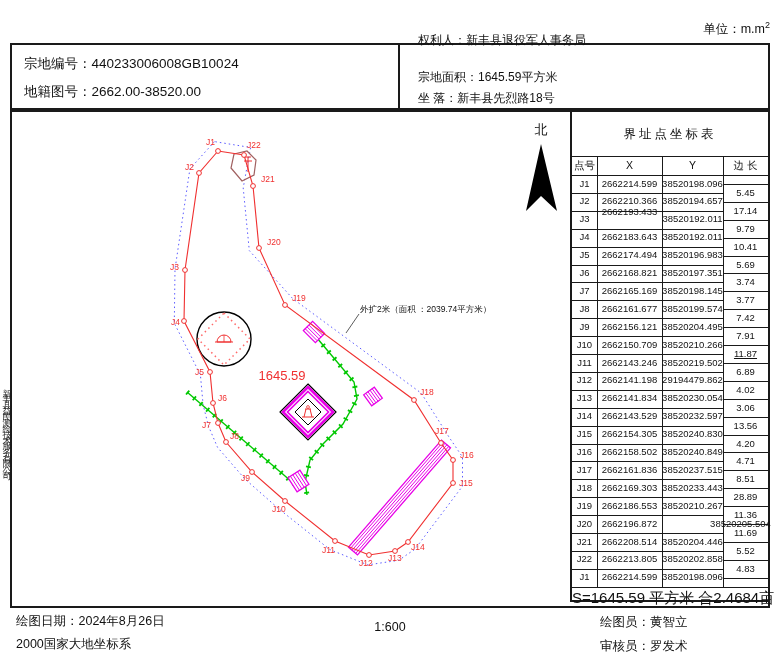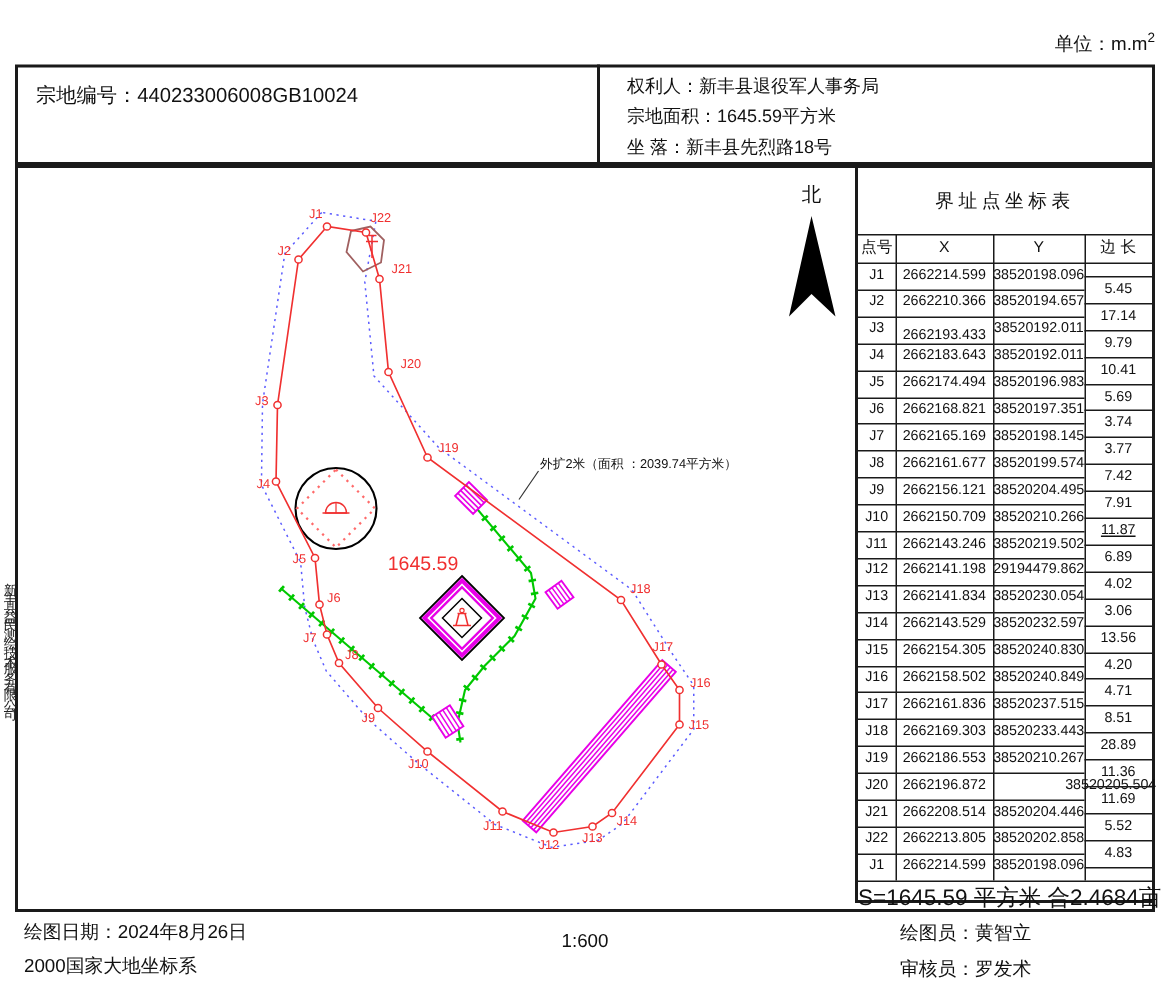--- a/index.html
+++ b/index.html
@@ -39,21 +39,22 @@
 <body>
 
 <div class="sheet">
 
 
   <div class="abs unit"><span>单位：m.m</span><sup>2</sup></div>
 
   <div class="abs hdr-box"></div>
   <div class="abs hdr-div"></div>
   <div class="abs hdr-left1">宗地编号：440233006008GB10024</div>
-  <div class="abs hdr-r" style="top:49px;">权利人：新丰县退役军人事务局</div>
+  <div class="abs hdr-left2">地籍图号：2662.00-38520.00</div>
+  <div class="abs hdr-r" style="top:32px;">权利人：新丰县退役军人事务局</div>
   <div class="abs hdr-r" style="top:69px;">宗地面积：1645.59平方米</div>
   <div class="abs hdr-r" style="top:90px;">坐  落：新丰县先烈路18号</div>
 
   <div class="abs main-box"></div>
 
   <svg class="abs map-svg" id="mapSvg" width="560" height="498" viewBox="0 0 560 498">
       <polygon points="204.5,31.6 179.9,58.9 165.0,159.2 164.3,213.2 190.4,264.8 193.1,294.7 198.5,316.2 207.5,337.3 234.9,369.0 268.6,398.7 319.9,439.6 357.8,454.9 388.7,450.3 404.9,439.2 452.5,376.2 452.5,347.0 439.3,327.5 411.3,283.2 282.8,188.7 239.3,140.6 233.2,77.9 240.6,37.5" fill="none" stroke="#5b5bff" stroke-width="1" stroke-dasharray="1.5 3"></polygon>
       <polyline points="177.0,282.0 289.0,378.0" fill="none" stroke="#00c800" stroke-width="1.4"></polyline>
       <polyline points="177.0,282.0 289.0,378.0" fill="none" stroke="#00c800" stroke-width="5" stroke-dasharray="1.8 7"></polyline>
       <polyline points="307.0,228.0 344.0,272.0 347.0,289.0 333.0,314.0 313.0,334.0 300.0,350.0 295.0,372.0 297.0,385.0" fill="none" stroke="#00c800" stroke-width="1.4"></polyline>
@@ -161,21 +162,21 @@
       <div class="vl" style="left: 151px; top: 44px; height: 430.7px;"></div>
       <div class="cell ct-val" style="left: 0px; top: 65.5px; width: 25px;">J1</div>
       <div class="cell ct-val" style="left: 25px; top: 65.5px; width: 65px;">2662214.599</div>
       <div class="cell ct-val" style="left: 90px; top: 65.5px; width: 61px;">38520198.096</div>
       <div class="hl" style="left: 0px; top: 80.9px; width: 151px;"></div>
       <div class="cell ct-val" style="left: 0px; top: 83.4px; width: 25px;">J2</div>
       <div class="cell ct-val" style="left: 25px; top: 83.4px; width: 65px;">2662210.366</div>
       <div class="cell ct-val" style="left: 90px; top: 83.4px; width: 61px;">38520194.657</div>
       <div class="hl" style="left: 0px; top: 98.8px; width: 151px;"></div>
       <div class="cell ct-val" style="left: 0px; top: 101.3px; width: 25px;">J3</div>
-      <div class="cell ct-val" style="left: 25px; top: 106px; width: 65px;">2662193.433</div>
+      <div class="cell ct-val" style="left: 25px; top: 94px; width: 65px;">2662193.433</div>
       <div class="cell ct-val" style="left: 90px; top: 101.3px; width: 61px;">38520192.011</div>
       <div class="hl" style="left: 0px; top: 116.7px; width: 151px;"></div>
       <div class="cell ct-val" style="left: 0px; top: 119.2px; width: 25px;">J4</div>
       <div class="cell ct-val" style="left: 25px; top: 119.2px; width: 65px;">2662183.643</div>
       <div class="cell ct-val" style="left: 90px; top: 119.2px; width: 61px;">38520192.011</div>
       <div class="hl" style="left: 0px; top: 134.6px; width: 151px;"></div>
       <div class="cell ct-val" style="left: 0px; top: 137.1px; width: 25px;">J5</div>
       <div class="cell ct-val" style="left: 25px; top: 137.1px; width: 65px;">2662174.494</div>
       <div class="cell ct-val" style="left: 90px; top: 137.1px; width: 61px;">38520196.983</div>
       <div class="hl" style="left: 0px; top: 152.5px; width: 151px;"></div>

